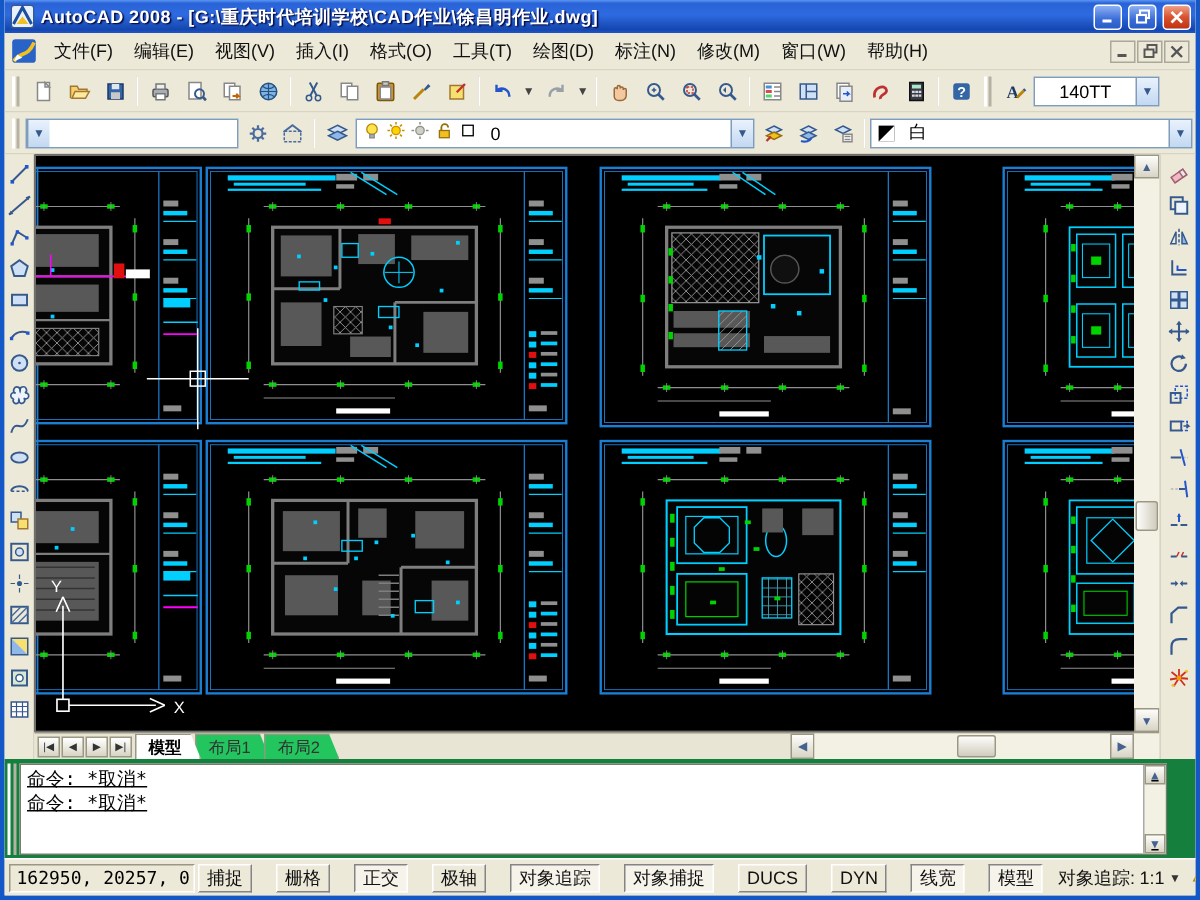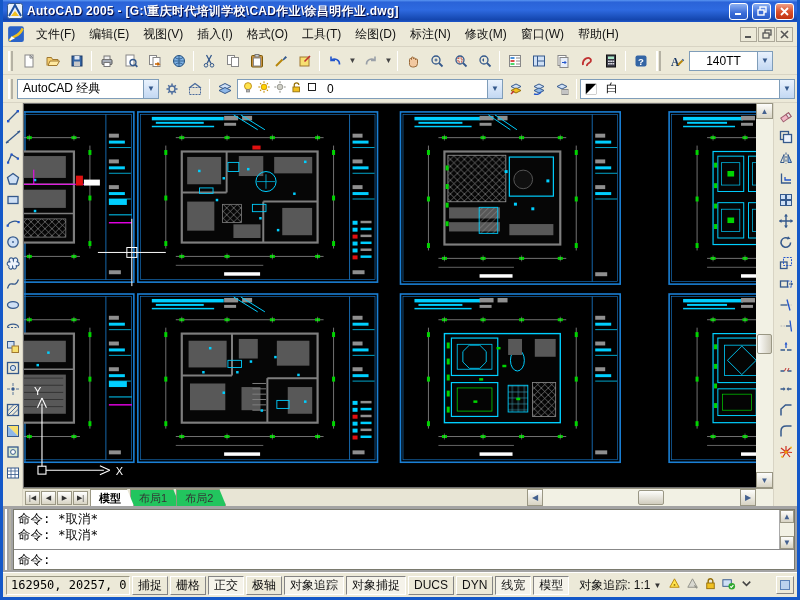--- a/index.html
+++ b/index.html
@@ -58,21 +58,21 @@
   .tab{padding:1px 12px 1px 8px;display:flex;align-items:center;background:#22c55e;border:1px solid #9a9784;border-bottom:none;
     clip-path:polygon(0 0,calc(100% - 7px) 0,100% 100%,0 100%);margin-right:-4px;color:#333;}
   .tab.active{background:#fff;font-weight:bold;color:#000;z-index:2;}
   .hscroll{margin-left:auto;display:flex;align-items:stretch;width:246px;}
   .hbtn{width:16px;background:linear-gradient(180deg,#fdfdfb,#d8d4c4);border:1px solid #9a9784;font-size:8px;color:#44618f;
     display:flex;align-items:center;justify-content:center;}
   .htrack{flex:1;background:#f2f1e4;position:relative;}
   .hthumb{position:absolute;top:1px;bottom:1px;left:48%;width:26px;background:linear-gradient(#fdfdfb,#d0ccbd);border:1px solid #9a9784;border-radius:2px;}
   .hcorner{width:17px;background:#f2f1e4;}
   
-  .cmdwrap{height:66px;flex:0 0 66px;background:#a3a3a3;padding:3px 2px 2px 2px;display:flex;}
+  .cmdwrap{height:66px;flex:0 0 66px;background:#15803d;padding:3px 19px 2px 2px;display:flex;text-decoration:underline;}
   .cmdgrip{width:6px;border-left:2px solid #fff;border-right:2px solid #b5b2a4;margin-right:2px;}
   .cmd{flex:1;background:#fff;border:1px solid #7a7a6e;display:flex;flex-direction:column;
     font-family:"DejaVu Sans Mono","Liberation Mono",monospace;font-size:12.5px;color:#000;}
   .cmdhist{flex:1;display:flex;}
   .cmdlines{flex:1;padding:1px 4px;line-height:16px;white-space:pre;}
   .cmdvs{width:15px;background:#f2f1e4;border-left:1px solid #aaa;display:flex;flex-direction:column;justify-content:space-between;}
   .cmdvs .sbtn{height:13px;flex:0 0 13px;}
   .cmdprompt{border-top:1px solid #888;padding:1px 4px;line-height:17px;}
   
   .statusbar{height:25px;flex:0 0 25px;display:flex;align-items:center;background:#ece9d8;border-top:1px solid #fff;
@@ -93,21 +93,21 @@
 <body>
 
 <div class="window">
 
   <div class="titlebar">
     <svg width="16" height="16" viewBox="0 0 16 16">
       <rect x="0.5" y="0.5" width="15" height="15" rx="2" fill="#e8f0fb" stroke="#35598c"></rect>
       <path d="M2 13 L8 2 L14 13" fill="none" stroke="#1c4fa0" stroke-width="2"></path>
       <path d="M4 13 l4 -5 4 5 z" fill="#f0c020"></path>
     </svg>
-    <span class="ttext">AutoCAD 2005 - [G:\重庆时代培训学校\CAD作业\徐昌明作业.dwg]</span>
+    <span class="ttext">AutoCAD 2008 - [G:\重庆时代培训学校\CAD作业\徐昌明作业.dwg]</span>
     <span class="tbtn">
         <svg width="9" height="9">
           <rect x="1" y="6" width="6" height="2" fill="#fff"></rect>
         </svg>
       </span>
     <span class="tbtn">
         <svg width="10" height="10">
           <rect x="3" y="1" width="6" height="5" fill="none" stroke="#fff" stroke-width="1.4"></rect>
           <rect x="1" y="4" width="6" height="5" fill="#3a6cd8" stroke="#fff" stroke-width="1.4"></rect>
         </svg>
@@ -331,21 +331,20 @@
       </span>
     <span class="combo" style="width:84px">
       <span class="val" style="text-align:center">140TT</span>
       <span class="drop">▼</span>
     </span>
   </div>
 
   <div class="toolbar">
     <span class="grip"></span>
     <span class="combo" style="width:142px">
-      <span class="val">AutoCAD 经典</span>
       <span class="drop">▼</span>
     </span>
     <span id="ws-icons" style="display:flex">
         <span class="tbb">
           <svg width="16" height="16" viewBox="0 0 16 16">
             <circle cx="8" cy="8" r="3" fill="none" stroke="#4a6b9d" stroke-width="1.4"></circle>
             <path d="M8 2.5 v2.2 M8 11.3 v2.2 M2.5 8 h2.2 M11.3 8 h2.2 M4.2 4.2 l1.5 1.5 M10.3 10.3 l1.5 1.5 M11.8 4.2 l-1.5 1.5 M5.7 10.3 l-1.5 1.5" stroke="#4a6b9d" stroke-width="1.5"></path>
           </svg>
         </span>
         <span class="tbb">
@@ -1321,27 +1320,26 @@
     <span class="cmdgrip"></span>
     <div class="cmd">
       <div class="cmdhist">
         <div class="cmdlines" id="cmd-history">命令: *取消*
 命令: *取消*</div>
         <div class="cmdvs">
           <span class="sbtn">▲</span>
           <span class="sbtn">▼</span>
         </div>
       </div>
-      <div class="cmdprompt">命令:</div>
     </div>
   </div>
 
   <div class="statusbar">
     <span class="coords">162950, 20257, 0</span>
-    <span id="status-toggles" style="display:flex;gap:2px">
+    <span id="status-toggles" style="display:flex;gap:16px">
         <span class="toggle">捕捉</span>
         <span class="toggle">栅格</span>
         <span class="toggle pressed">正交</span>
         <span class="toggle">极轴</span>
         <span class="toggle pressed">对象追踪</span>
         <span class="toggle pressed">对象捕捉</span>
         <span class="toggle">DUCS</span>
         <span class="toggle">DYN</span>
         <span class="toggle pressed">线宽</span>
         <span class="toggle pressed">模型</span>

